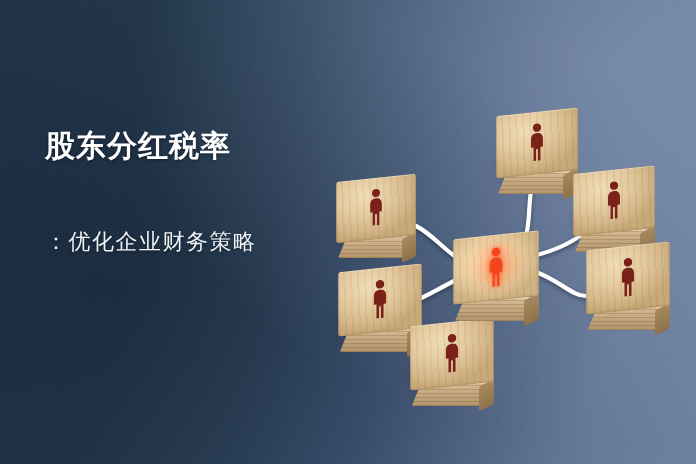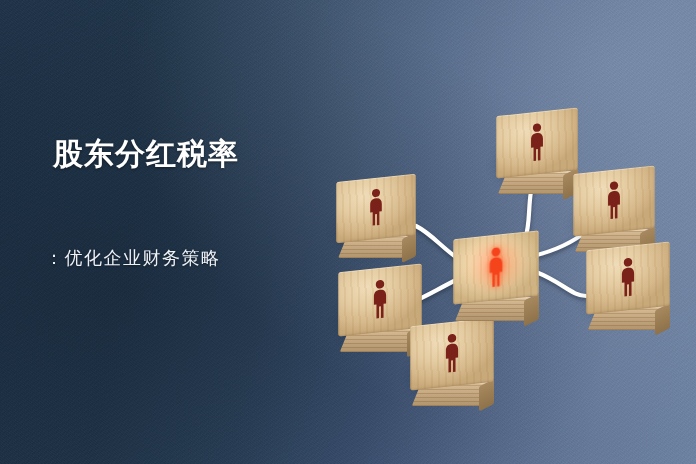--- a/index.html
+++ b/index.html
@@ -27,26 +27,26 @@
   
   #vignette{
     position:absolute;inset:0;pointer-events:none;
     background:radial-gradient(130% 120% at 18% 62%, rgba(10,20,34,.30) 0%, rgba(10,20,34,0) 55%);
   }
 
   
   #textblock{position:absolute;left:45px;top:126px;width:255px;}
   #title{
     color:#ffffff;font-size:30px;font-weight:bold;letter-spacing:1px;
-    line-height:40px;margin:8px;
+    line-height:40px;margin:0;
     text-shadow:0 1px 3px rgba(0,0,0,.45);
     white-space:nowrap;
   }
   #subtitle{
-    color:#eef2f7;font-size:18px;font-weight:normal;letter-spacing:1.5px;
+    color:#eef2f7;font-size:22px;font-weight:normal;letter-spacing:1.5px;
     line-height:36px;margin:0;padding-top:58px;
     text-shadow:0 1px 3px rgba(0,0,0,.40);
   }
 
   
   #scene{position:absolute;left:320px;top:100px;width:376px;height:340px;}
   #cords{position:absolute;left:0;top:0;width:376px;height:340px;}
 
   .block{position:absolute;}
   .blk-shadow{

